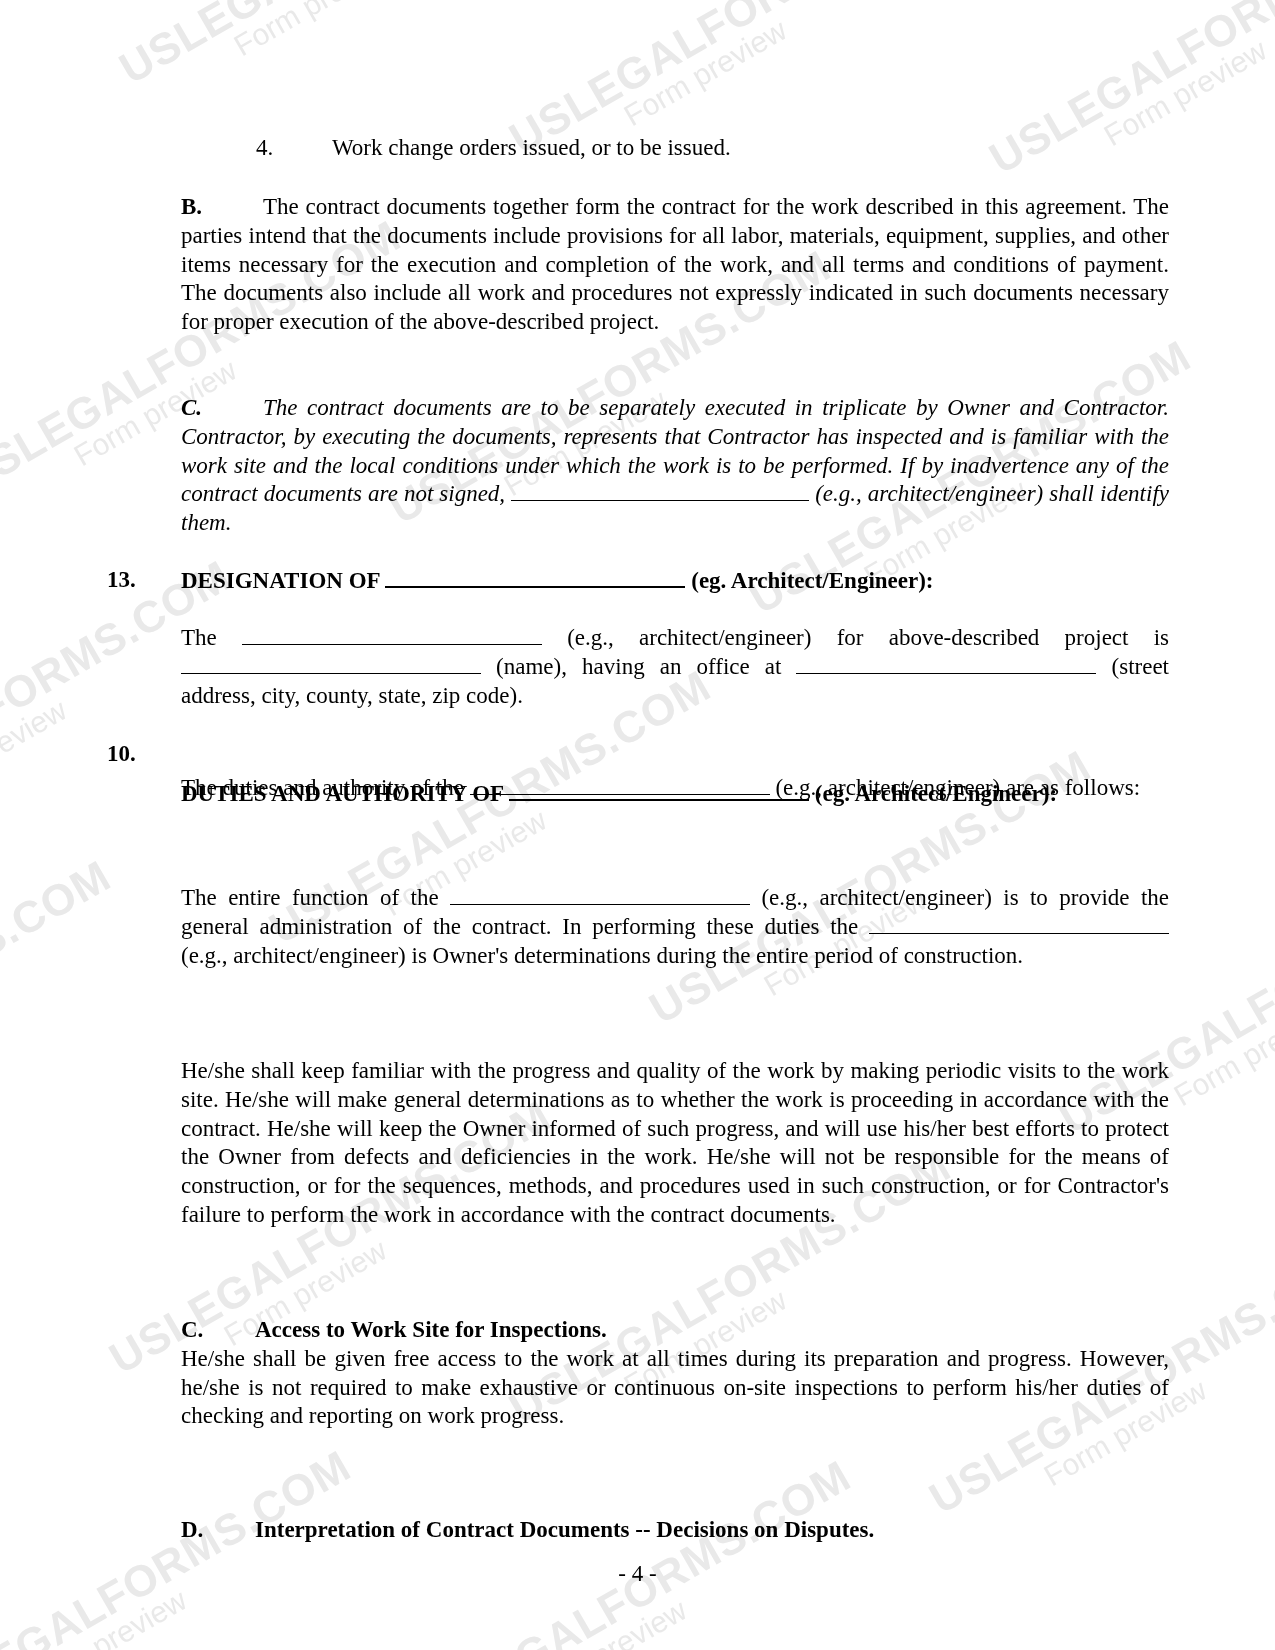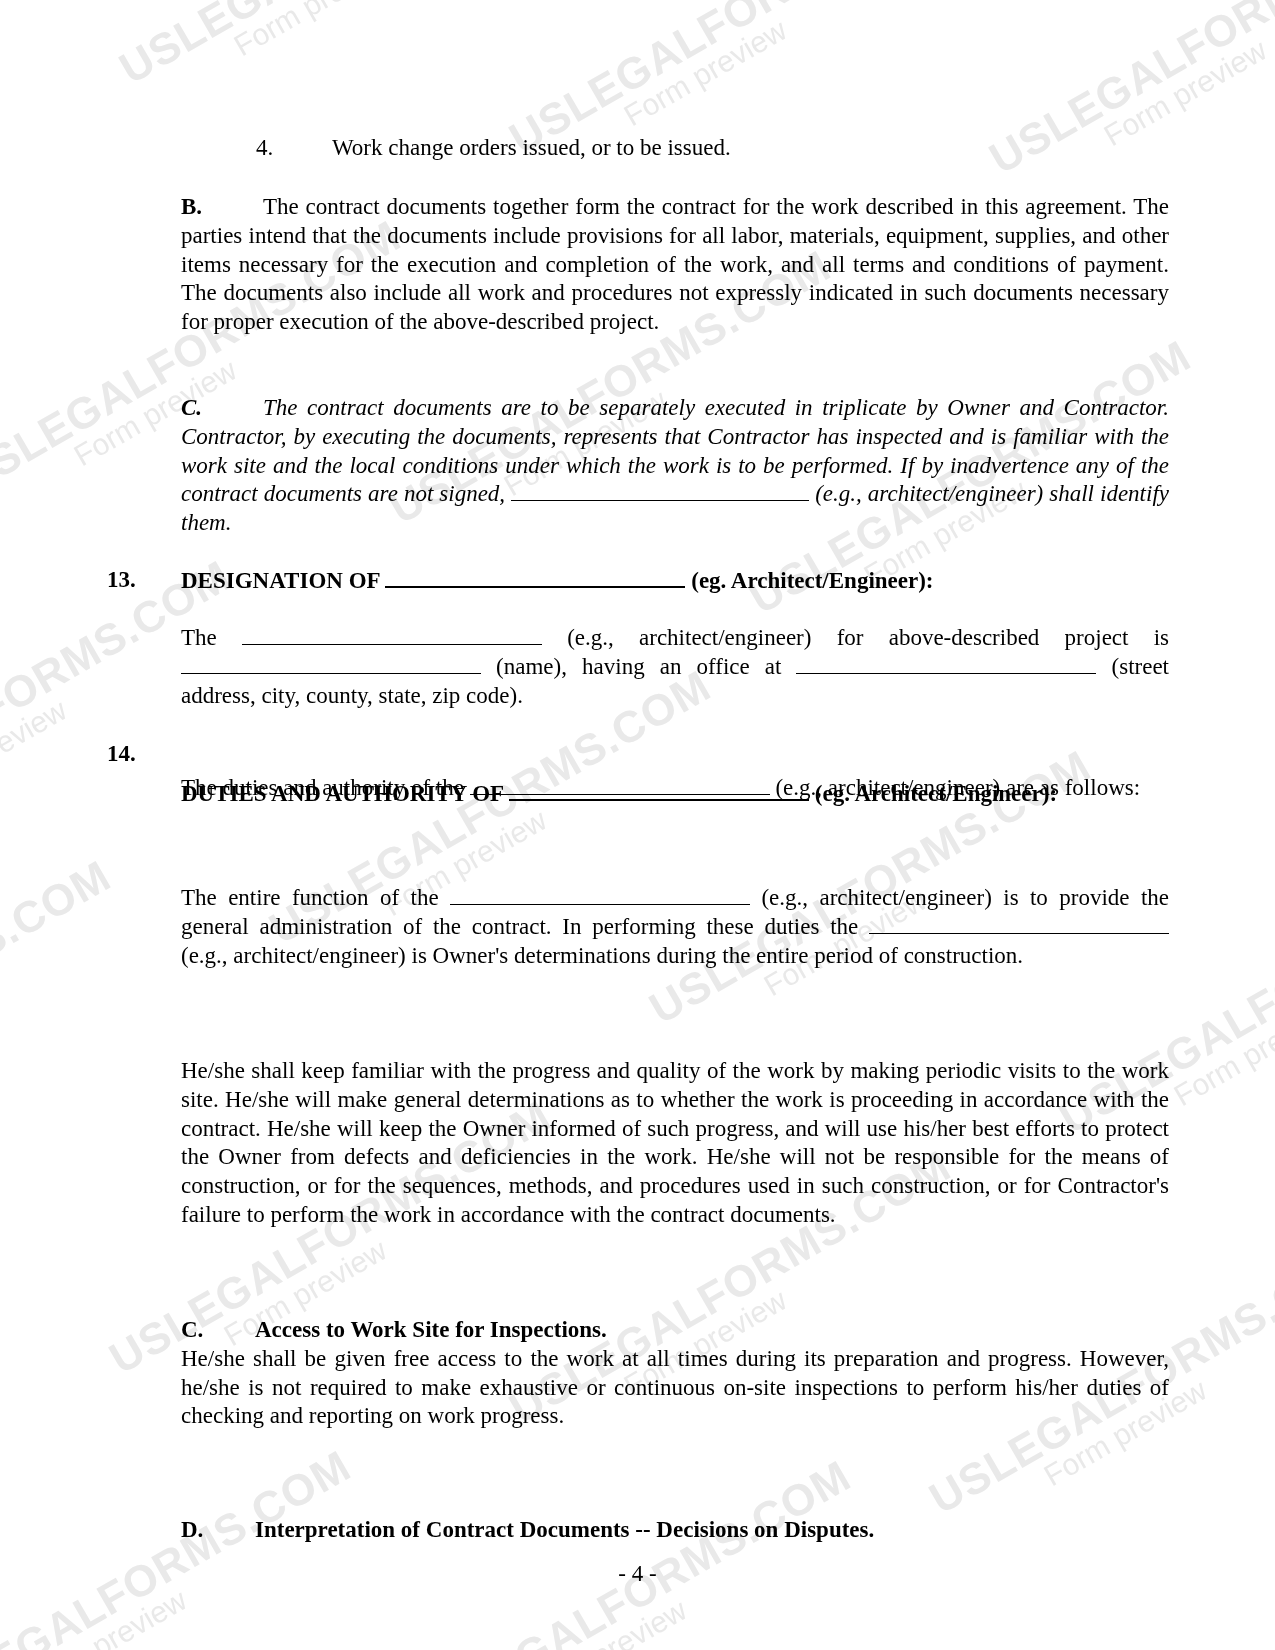--- a/index.html
+++ b/index.html
@@ -116,21 +116,21 @@
     <div class="just" style="top:624px;">
       <span>The</span>
       <span class="blank" style="width:300px;"></span>
       <span>(e.g., architect/engineer) for above-described project is</span>
       <span class="blank" style="width:300px;"></span>
       <span>(name), having an office at</span>
       <span class="blank" style="width:300px;"></span>
       <span>(street address, city, county, state, zip code).</span>
     </div>
 
-    <div class="line b" style="left:107px; top:740px;">14.</div>
+    <div class="line b" style="left:107px; top:740px;">10.</div>
     <div class="line b" style="left:181px; top:740px;margin-top:39px;">
       <span>DUTIES AND AUTHORITY OF</span>
       <span class="blank" style="width:300px; border-bottom-width:2px;"></span>
       <span>(eg. Architect/Engineer):</span>
     </div>
 
     <div class="just" style="top:774px;">
       <span>The duties and authority of the</span>
       <span class="blank" style="width:300px;"></span>
       <span>(e.g., architect/engineer) are as follows:</span>

